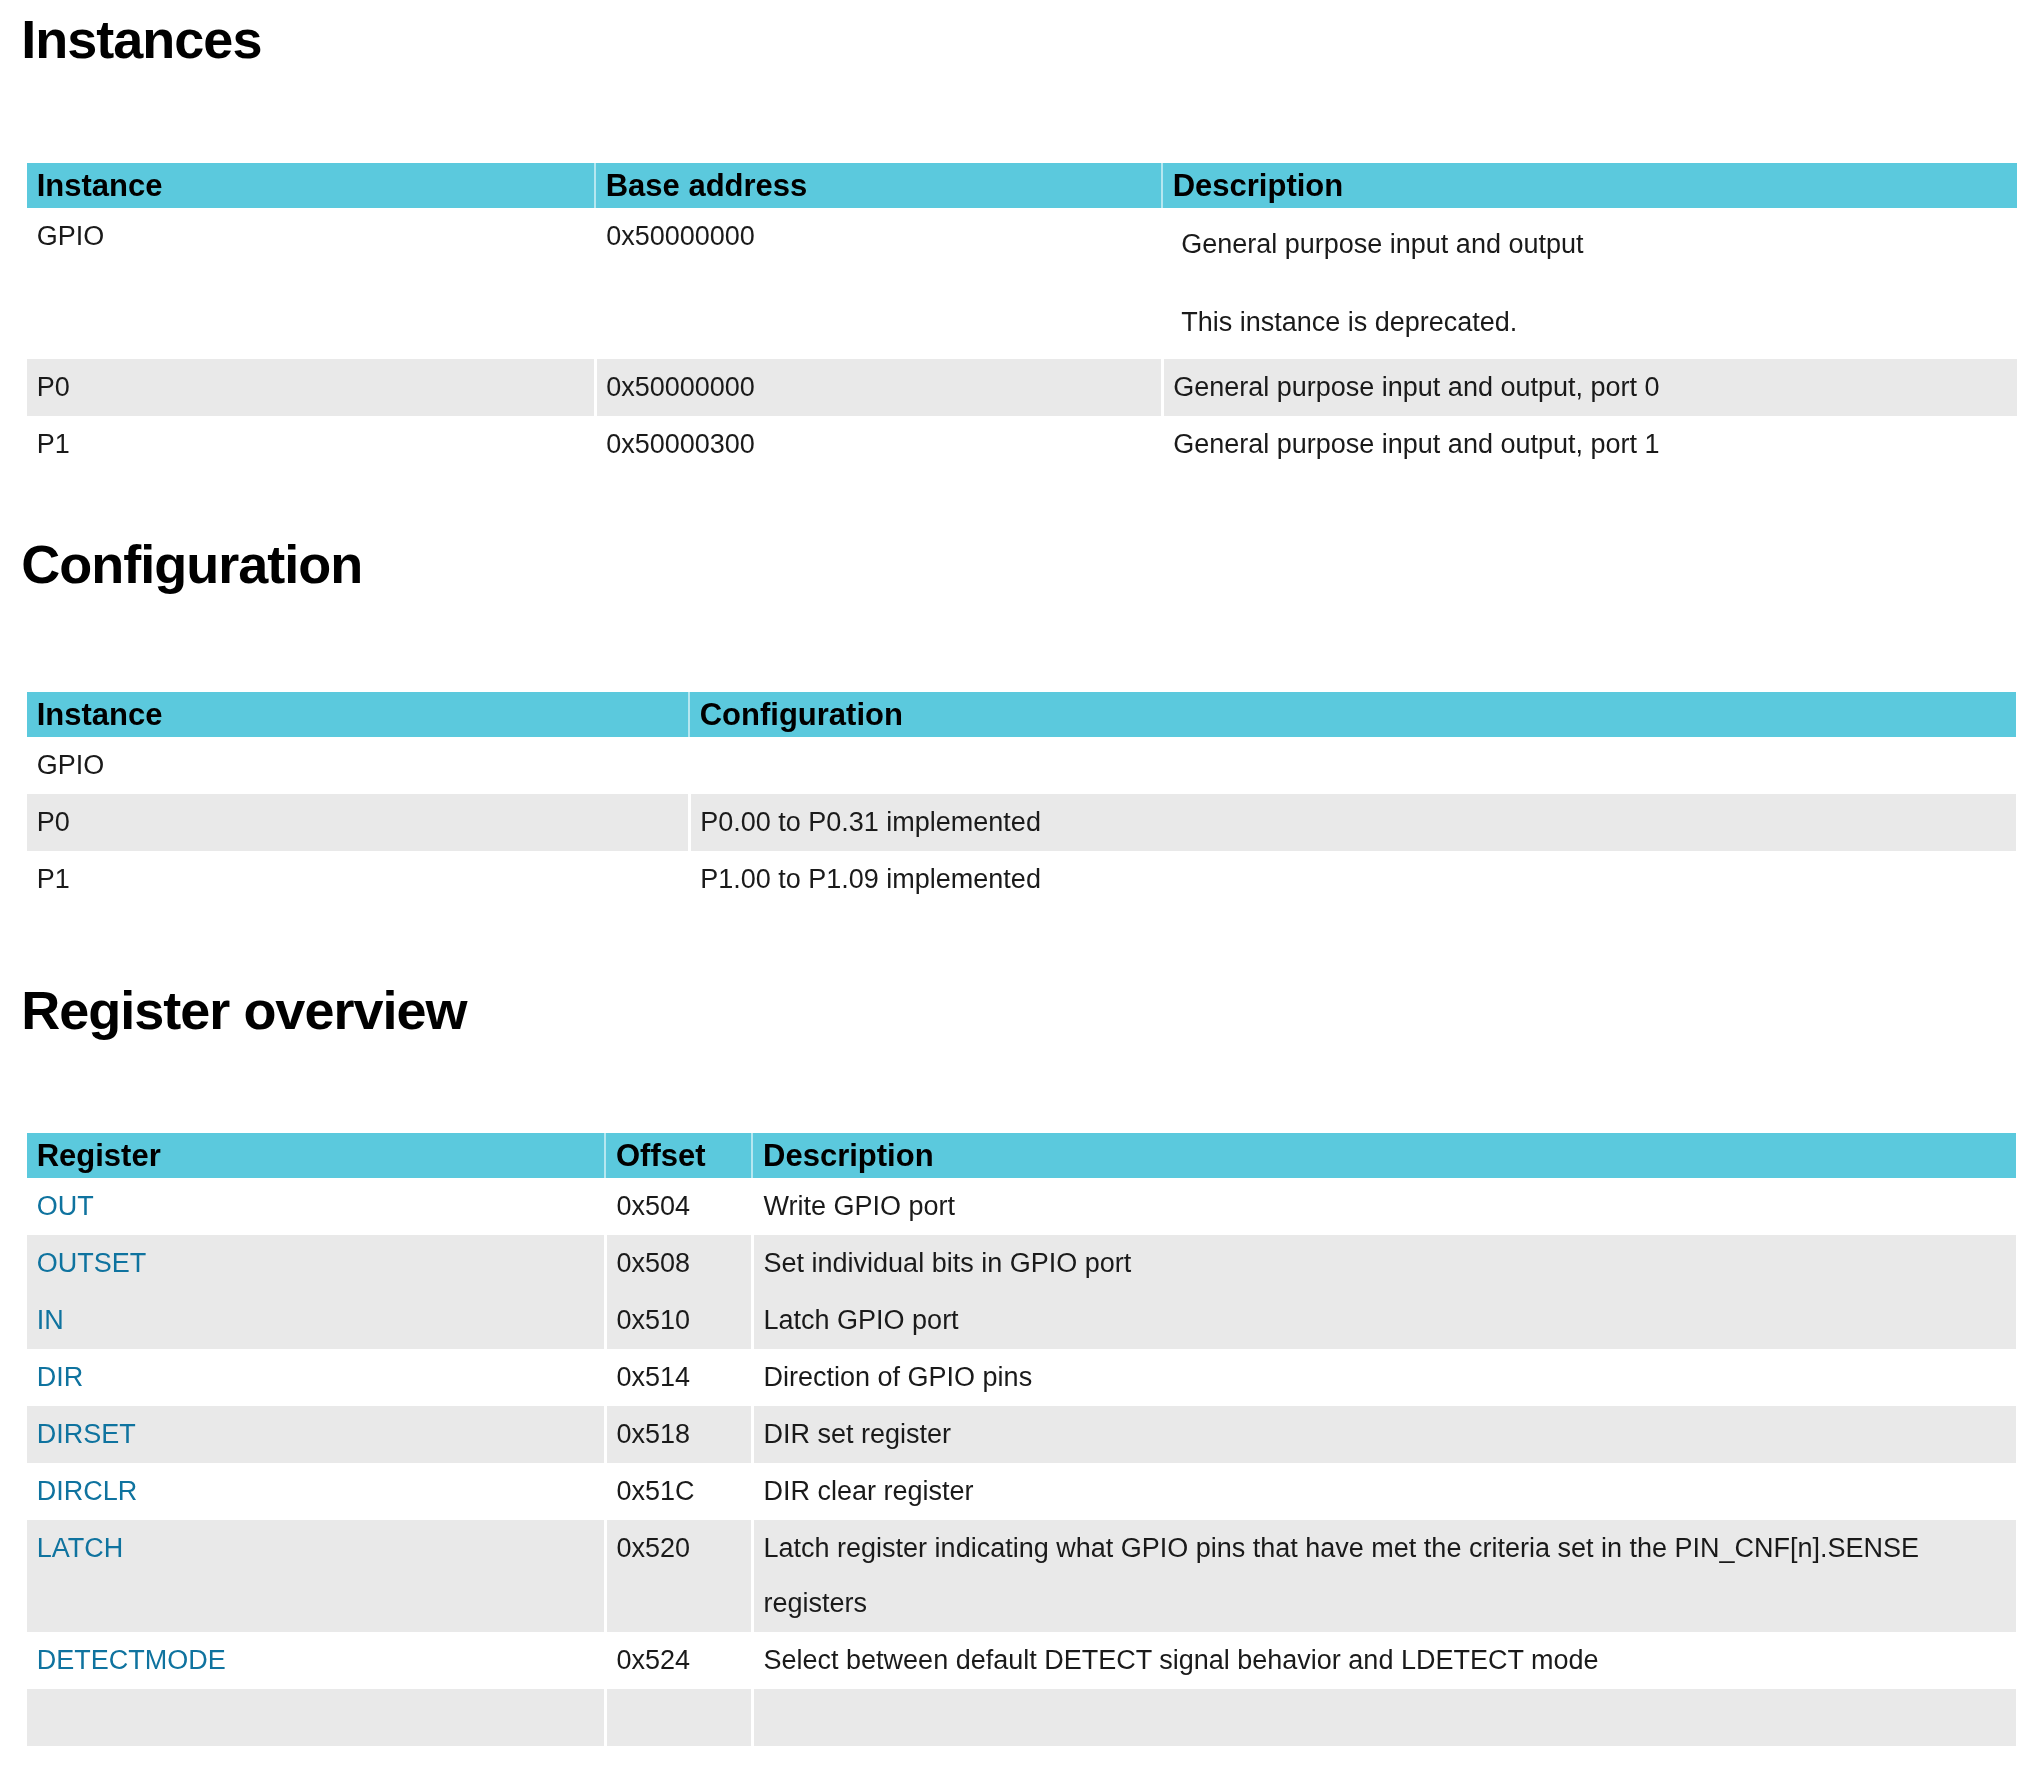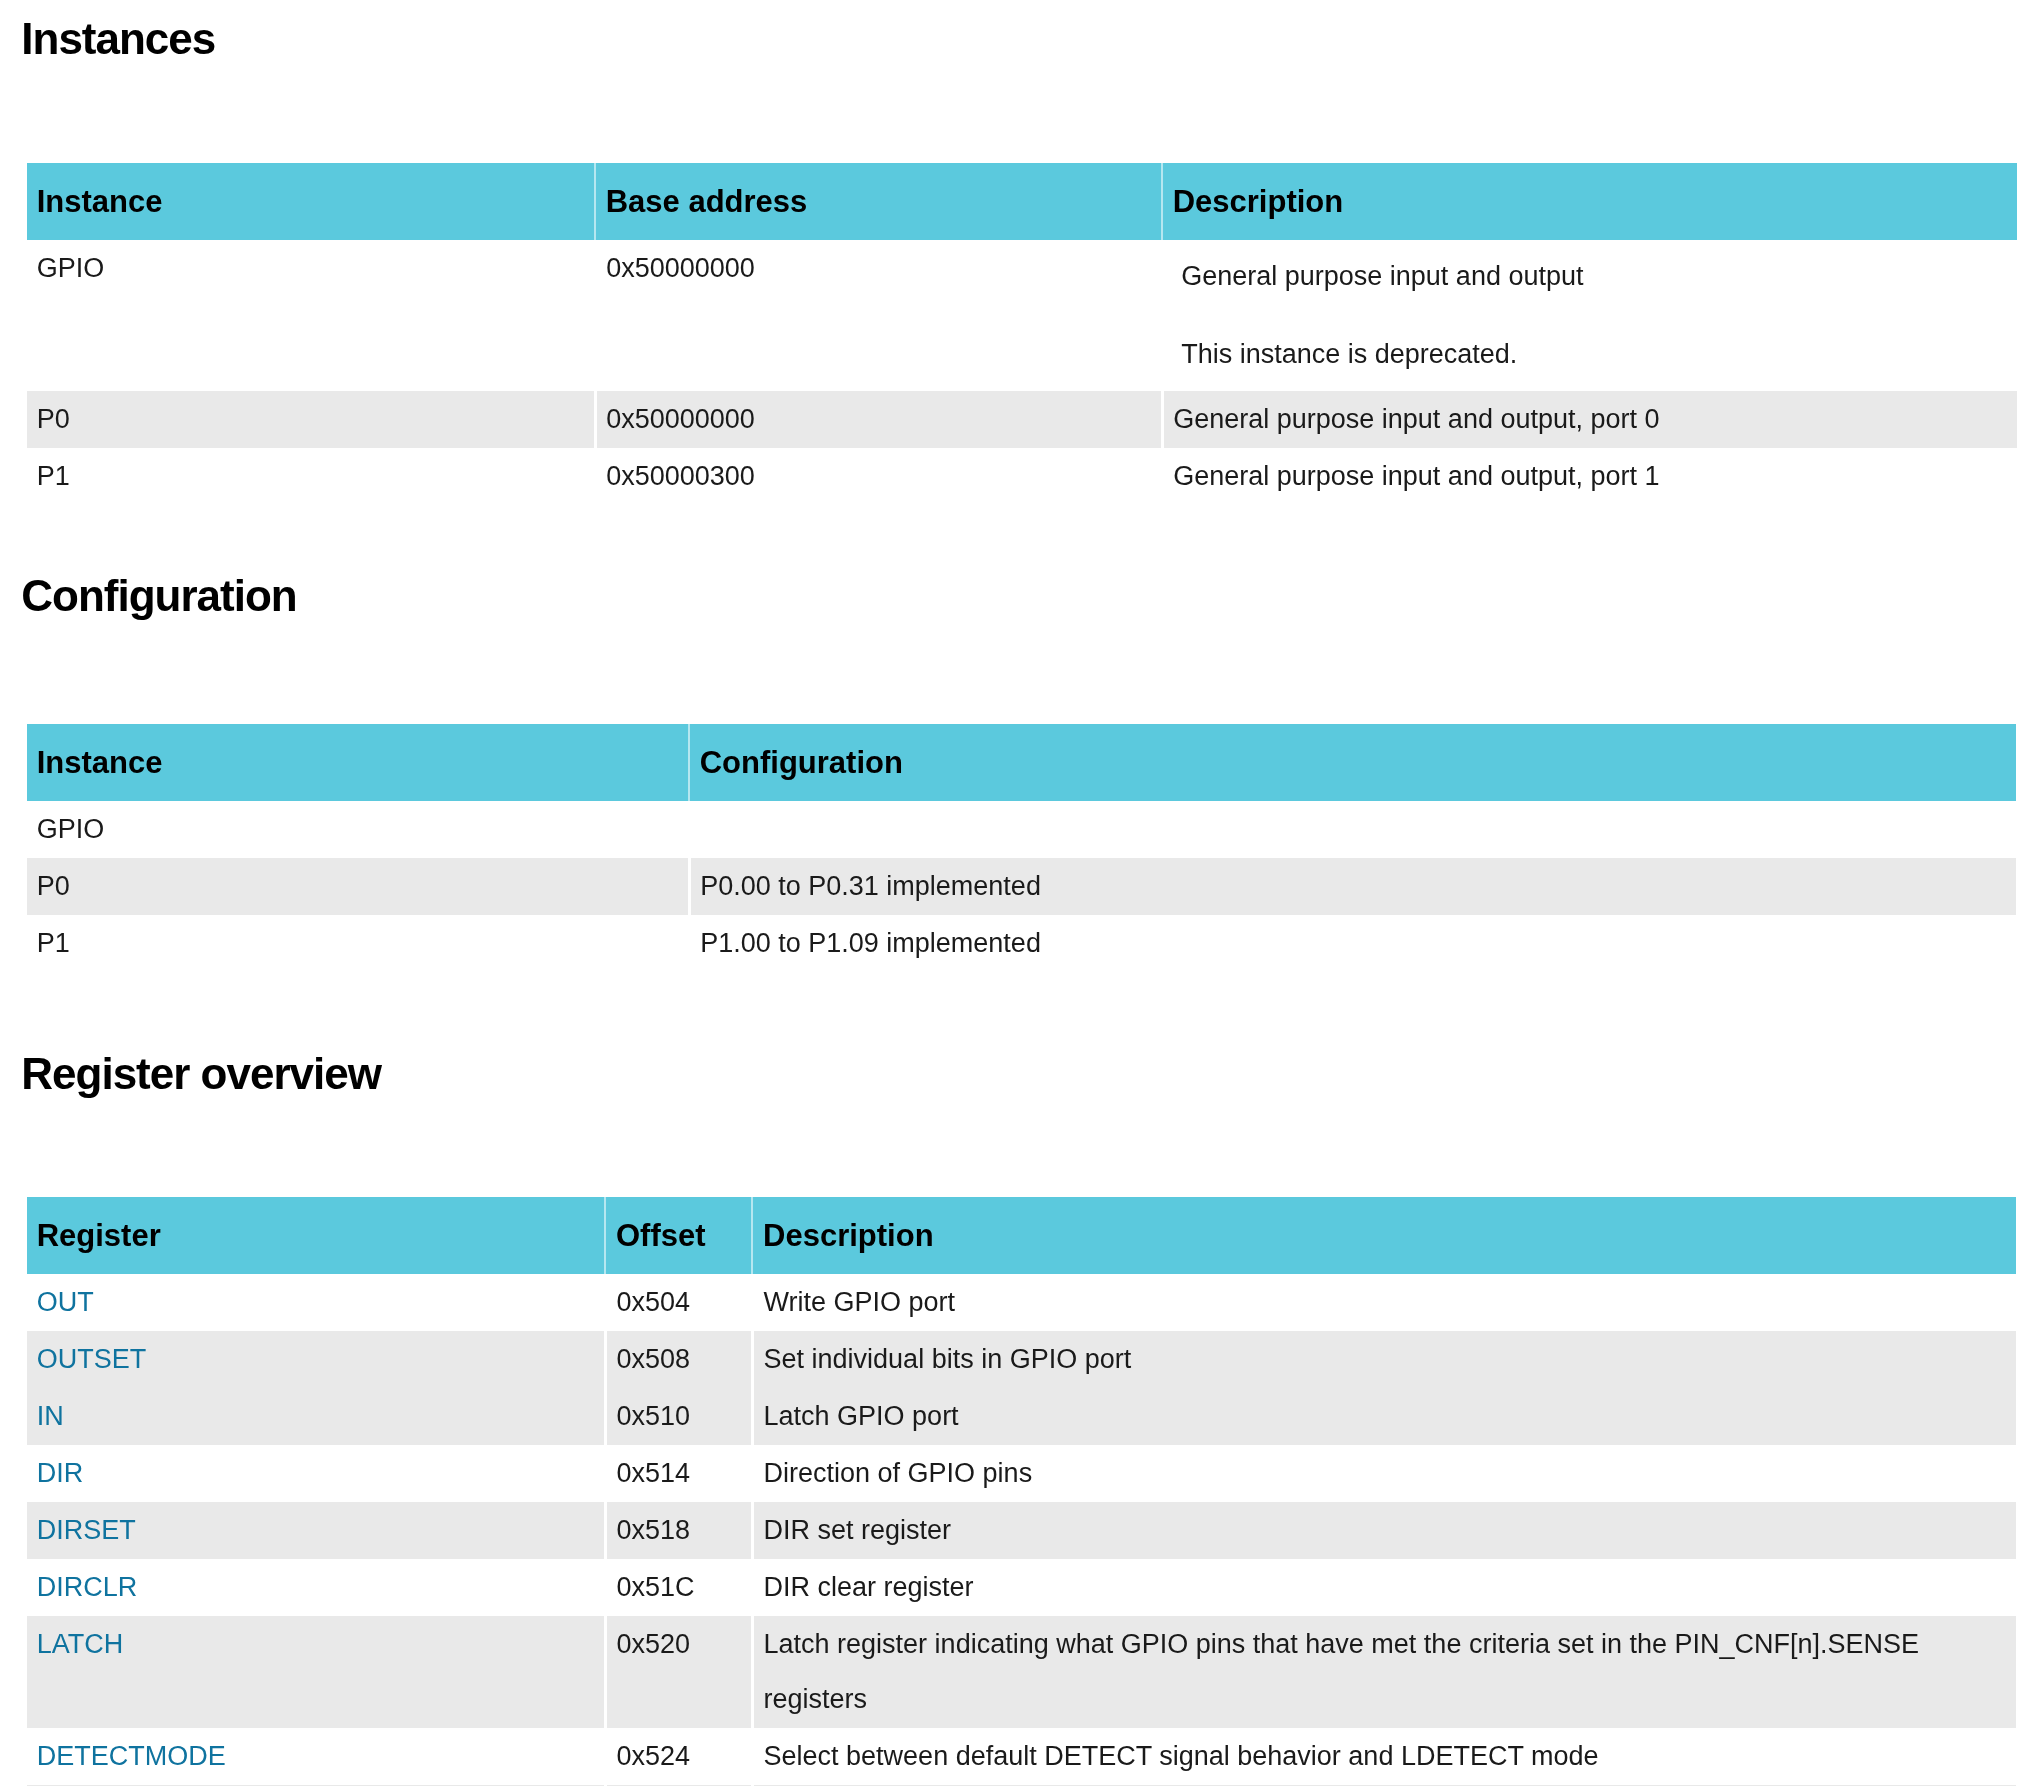--- a/index.html
+++ b/index.html
@@ -7,36 +7,36 @@
     --row-alt-bg:#E9E9E9;
     --link:#0F739F;
     --text:#1A1A1A;
   }
   html,body{margin:0;padding:0;}
   body{
     width:2035px;height:1786px;overflow:hidden;background:#fff;
     font-family:"Liberation Sans","DejaVu Sans",sans-serif;color:var(--text);
   }
   h1.section-title{
-    font-size:44px;line-height:78px;font-weight:700;color:#000;
+    font-size:54px;line-height:78px;font-weight:700;color:#000;
     letter-spacing:-1px;margin:0 0 0 21.3px;
   }
   #title-instances{margin-top:0;}
   #title-configuration{margin-top:52px;}
   #title-register-overview{margin-top:63px;}
   table{
     border-collapse:collapse;table-layout:fixed;
     width:1989px;margin-left:27px;
   }
   #instances-table{margin-top:85px;}
   #configuration-table{margin-top:89px;}
   #register-table{margin-top:84px;}
   th,td{box-sizing:border-box;text-align:left;vertical-align:middle;}
   th{
-    background:var(--header-bg);height:77px;
+    background:var(--header-bg);height:45px;
     font-size:31px;font-weight:700;color:#000;
     padding:0 10.7px 0 9.7px;
     border-right:2.9px solid rgba(255,255,255,0.55);
   }
   th:last-child{border-right:none;}
   td{
     font-size:27px;line-height:55px;color:var(--text);
     padding:1px 10.7px 1px 9.7px;vertical-align:top;
     border-right:3.9px solid #fff;
   }

